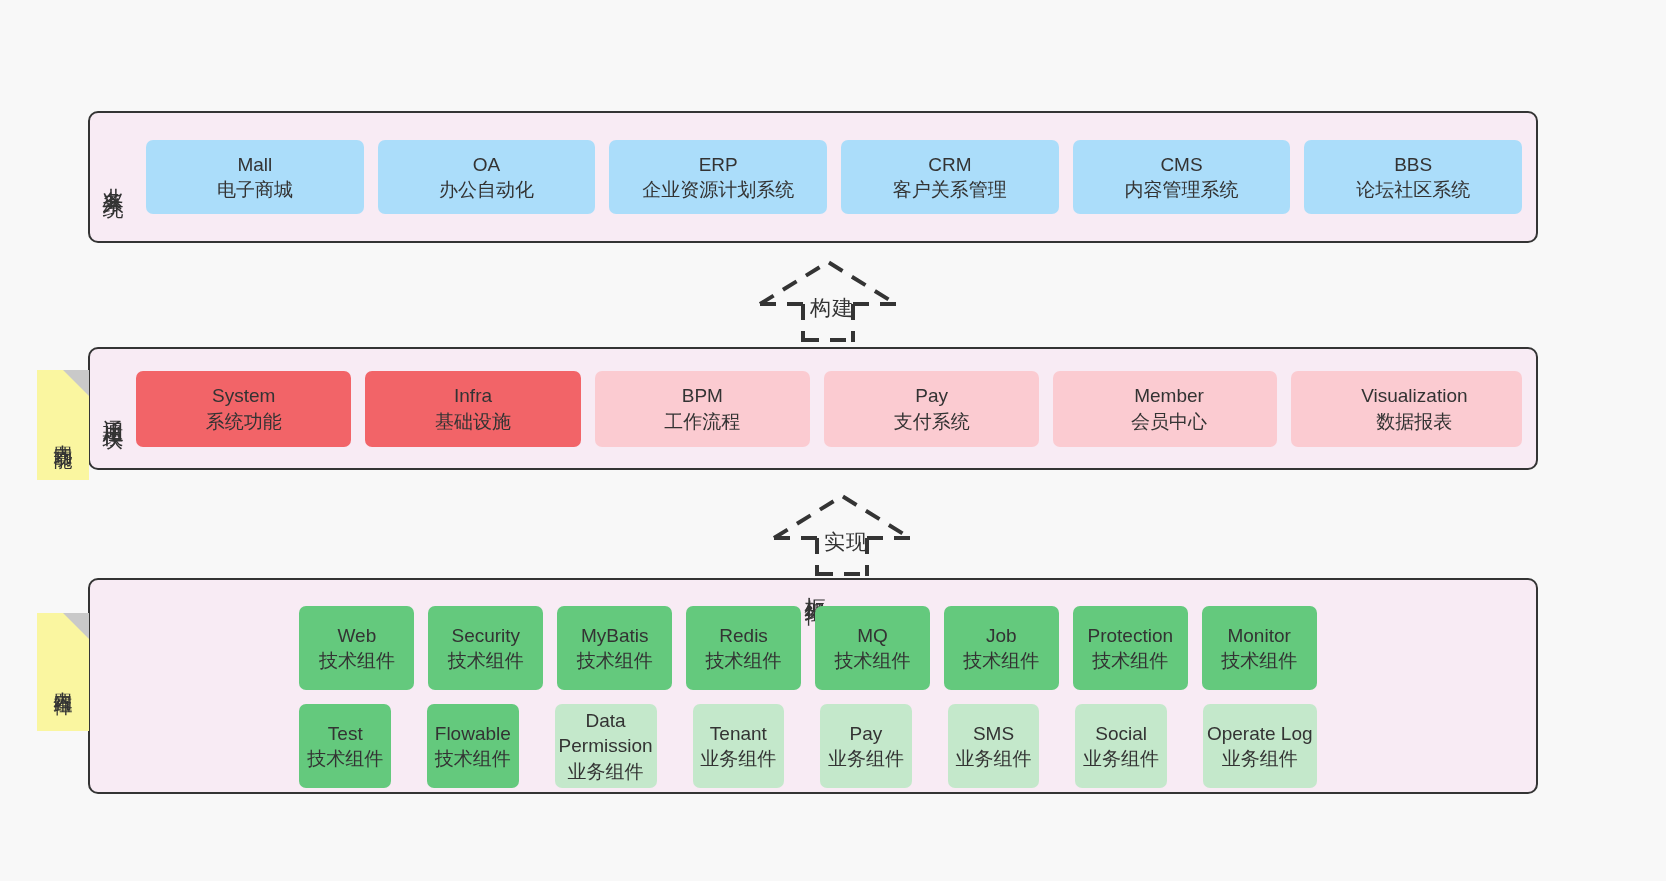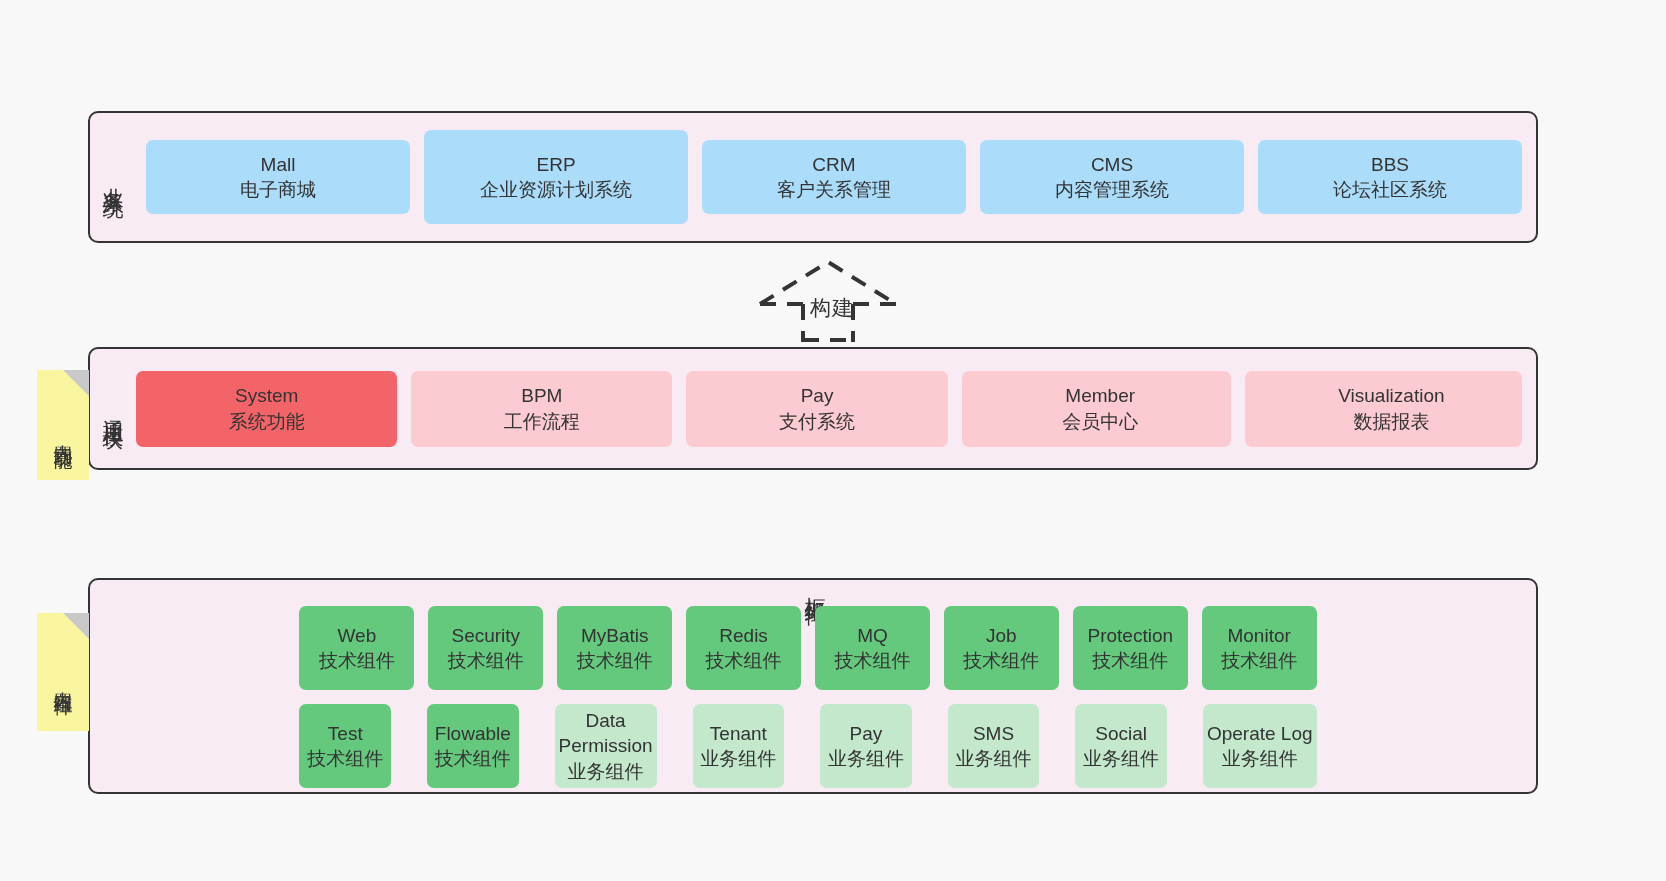--- a/index.html
+++ b/index.html
@@ -132,21 +132,25 @@
 
 <div id="canvas">
 
   <div class="layer" id="layer-business" style="left:88px; top:111px; width:1450px; height:132px;">
     <div class="layer-title">业务系统</div>
     <div class="cards">
       <div class="card c-blue" style="height:74px;margin-left:10px;">
         <div class="en">Mall</div>
         <div class="cn">电子商城</div>
       </div>
-      <div class="card c-blue" style="height:94px;">
+      <div class="card c-blue" style="height:74px;">
+        <div class="en">OA</div>
+        <div class="cn">办公自动化</div>
+      </div>
+      <div class="card c-blue" style="height:74px;">
         <div class="en">ERP</div>
         <div class="cn">企业资源计划系统</div>
       </div>
       <div class="card c-blue" style="height:74px;">
         <div class="en">CRM</div>
         <div class="cn">客户关系管理</div>
       </div>
       <div class="card c-blue" style="height:74px;">
         <div class="en">CMS</div>
         <div class="cn">内容管理系统</div>
@@ -175,39 +179,54 @@
     <div class="sticky-label">内置功能</div>
   </div>
 
   <div class="layer" id="layer-common" style="left:88px; top:347px; width:1450px; height:123px;">
     <div class="layer-title">通用模块</div>
     <div class="cards">
       <div class="card c-red" style="height:76px;">
         <div class="en">System</div>
         <div class="cn">系统功能</div>
       </div>
+      <div class="card c-red" style="height:76px;">
+        <div class="en">Infra</div>
+        <div class="cn">基础设施</div>
+      </div>
       <div class="card c-pink" style="height:76px;">
         <div class="en">BPM</div>
         <div class="cn">工作流程</div>
       </div>
       <div class="card c-pink" style="height:76px;">
         <div class="en">Pay</div>
         <div class="cn">支付系统</div>
       </div>
       <div class="card c-pink" style="height:76px;padding-left:12px;">
         <div class="en">Member</div>
         <div class="cn">会员中心</div>
       </div>
       <div class="card c-pink" style="height:76px;padding-left:20px;">
         <div class="en">Visualization</div>
         <div class="cn">数据报表</div>
       </div>
     </div>
   </div>
 
+  <div class="arrow" style="left:772px; top:492px; width:140px; height:84px;">
+    <svg width="140" height="84" viewBox="0 0 140 84">
+      <polyline points="2,46 70,4 138,46" fill="none" stroke="#343434" stroke-width="4" stroke-dasharray="16,11" stroke-linecap="butt"></polyline>
+      <polyline points="45,46 2,46" fill="none" stroke="#343434" stroke-width="4" stroke-dasharray="16,11"></polyline>
+      <polyline points="95,46 138,46" fill="none" stroke="#343434" stroke-width="4" stroke-dasharray="16,11"></polyline>
+      <polyline points="45,46 45,84" fill="none" stroke="#343434" stroke-width="4" stroke-dasharray="16,11"></polyline>
+      <polyline points="95,46 95,84" fill="none" stroke="#343434" stroke-width="4" stroke-dasharray="16,11"></polyline>
+      <polyline points="45,82 95,82" fill="none" stroke="#343434" stroke-width="4" stroke-dasharray="16,11"></polyline>
+    </svg>
+    <div class="arrow-label" style="left:52px; top:36px;">实现</div>
+  </div>
 
   <div class="sticky" style="left:37px; top:613px; width:52px; height:118px;">
     <span class="fold"></span>
     <div class="sticky-label">内置组件</div>
   </div>
 
   <div class="layer" id="layer-framework" style="left:88px; top:578px; width:1450px; height:216px;flex-direction:column;">
     <div class="layer-title">框架组件</div>
     <div class="cards two-rows">
 

